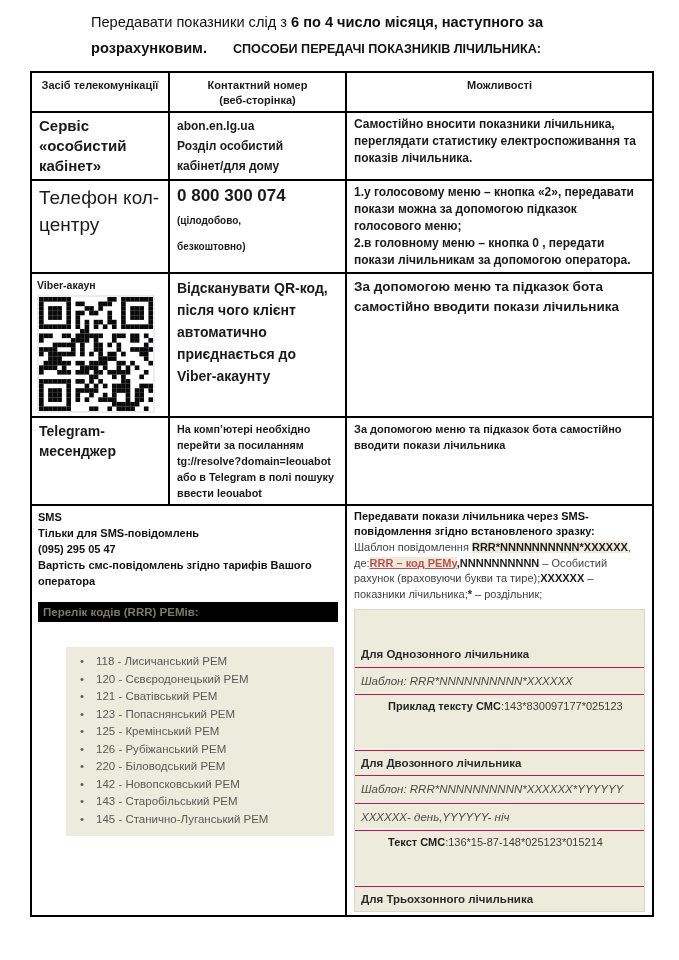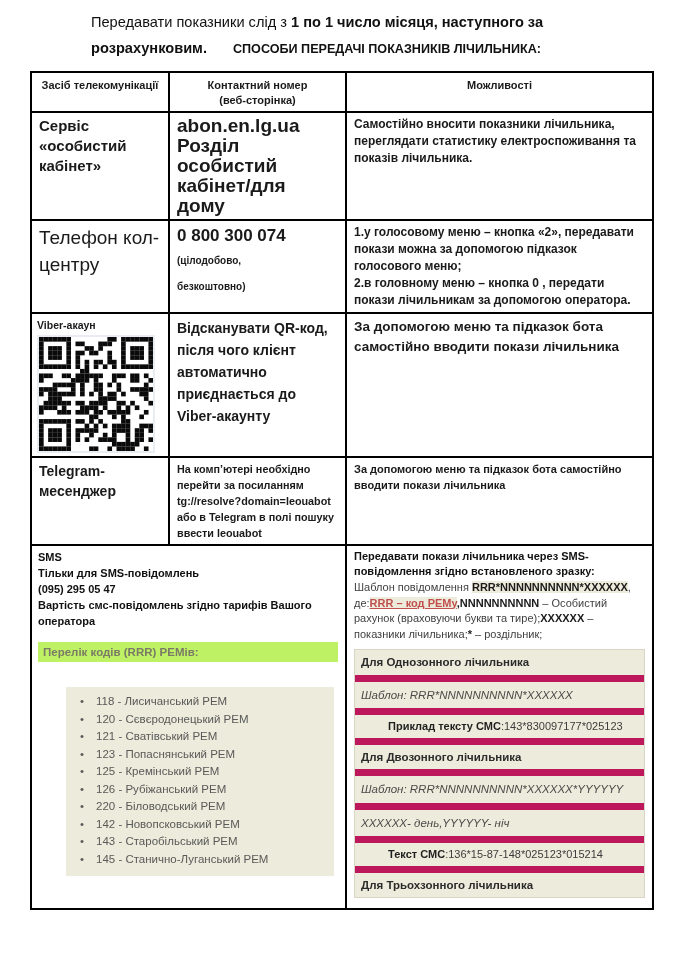--- a/index.html
+++ b/index.html
@@ -48,37 +48,37 @@
     font-size: 11px; font-weight: 700; text-align: center;
     line-height: 15px; white-space: pre-line; padding-top:5px !important;
   }
   tr.hdr { height: 36px; }
   tr.r-service { height: 62px; }
   tr.r-phone { height: 88px; }
   tr.r-viber { height: 120px; }
   tr.r-telegram { height: 68px; }
   tr.r-sms { height: 364px; }
   .svc-name { font-size:15px; font-weight:700; line-height:20px; white-space: pre-line; }
-  .svc-contact { font-size:19px; font-weight:700; line-height:20px; white-space: pre-line; }
+  .svc-contact { font-size:12px; font-weight:700; line-height:20px; white-space: pre-line; }
   .feat-12 { font-size:12px; font-weight:700; line-height:17px; white-space: pre-line; }
   .phone-name { font-size:19px; font-weight:400; line-height:27px; }
   .phone-number { font-size:17px; font-weight:700; line-height:24px; }
   .phone-note { font-size:10px; font-weight:700; line-height:26px; white-space: pre-line; }
   .viber-label { font-size:10.5px; font-weight:700; margin:2px 0 4px 0; }
   .qr-wrap { background:#e9edf3; width:118px; padding:2px; }
   .qr-wrap svg { display:block; background:#fff; }
   .viber-contact { font-size:14px; font-weight:700; line-height:22px; }
   .viber-feat { font-size:13.5px; font-weight:700; line-height:20px; }
   .tg-name { font-size:14px; font-weight:700; line-height:20px; }
   .tg-contact { font-size:10.8px; font-weight:700; line-height:16px; word-wrap:break-word; }
   .tg-feat { font-size:11px; font-weight:700; line-height:16px; }
   .sms-line { font-size:11px; font-weight:700; line-height:16px; color:#111; }
   .codes-heading {
     margin-top: 13px;
-    background:#bef264; color:#7a7a66;
+    background:#000000; color:#7a7a66;
     font-size:11.5px; font-weight:700; line-height:14px;
     padding:3px 5px;
   }
   ul.codes {
     margin: 25px 4px 0 28px;
     background:#edebdb;
     list-style: none;
     padding: 6px 4px 8px 12px;
     color:#595959;
   }
@@ -88,34 +88,34 @@
   }
   ul.codes li::before {
     content:"•"; position:absolute; left:2px; color:#595959;
   }
   .sms-right-intro { font-size:11px; font-weight:700; line-height:15px; color:#111; }
   .tpl { font-size:11px; line-height:15.5px; margin-top:1px; color:#3f3f3f; }
   .tpl b { color:#1a1a1a; }
   .hl { background:#edebdb; }
   .red-link { color:#c0504d; font-weight:700; text-decoration: underline; cursor:pointer; }
   .zones { margin-top:7px; background:#edebdb; border:1px solid #d9d6c6; }
-  .zrow { padding:4px 6px; border-top:7px solid #be185d; color:#3c3c3c; font-size:11px; line-height:14.5px; }
+  .zrow { padding:4px 6px; border-top:1px solid #be185d; color:#3c3c3c; font-size:11px; line-height:14.5px; }
   .zrow:first-child { border-top:none; }
-  .ztitle { font-weight:700; color:#2b2b2b; font-size:11.5px; padding-top:5px; padding-bottom:5px; }
+  .ztitle { font-weight:700; color:#2b2b2b; font-size:11.5px; padding-top:5px; padding-bottom:5px;margin-top:32px; }
   .zitalic { font-style: italic; color:#4a4a4a; font-size:11.5px; white-space: pre-line; padding-top:6px; padding-bottom:6px; }
   .zex b { color:#1f1f1f;padding-left:27px; }
 </style>
 </head>
 <body>
 
 <div>
 
 
   <p class="intro">
-    <span>Передавати показники слід з </span><b>1 по 1 число місяця, наступного за</b><br>
+    <span>Передавати показники слід з </span><b>6 по 4 число місяця, наступного за</b><br>
     <b>розрахунковим.</b><b class="caps">СПОСОБИ ПЕРЕДАЧІ ПОКАЗНИКІВ ЛІЧИЛЬНИКА:</b>
   </p>
 
   <table class="main">
     <colgroup>
         <col class="c1">
         <col class="c2">
         <col class="c3">
       </colgroup>
 

